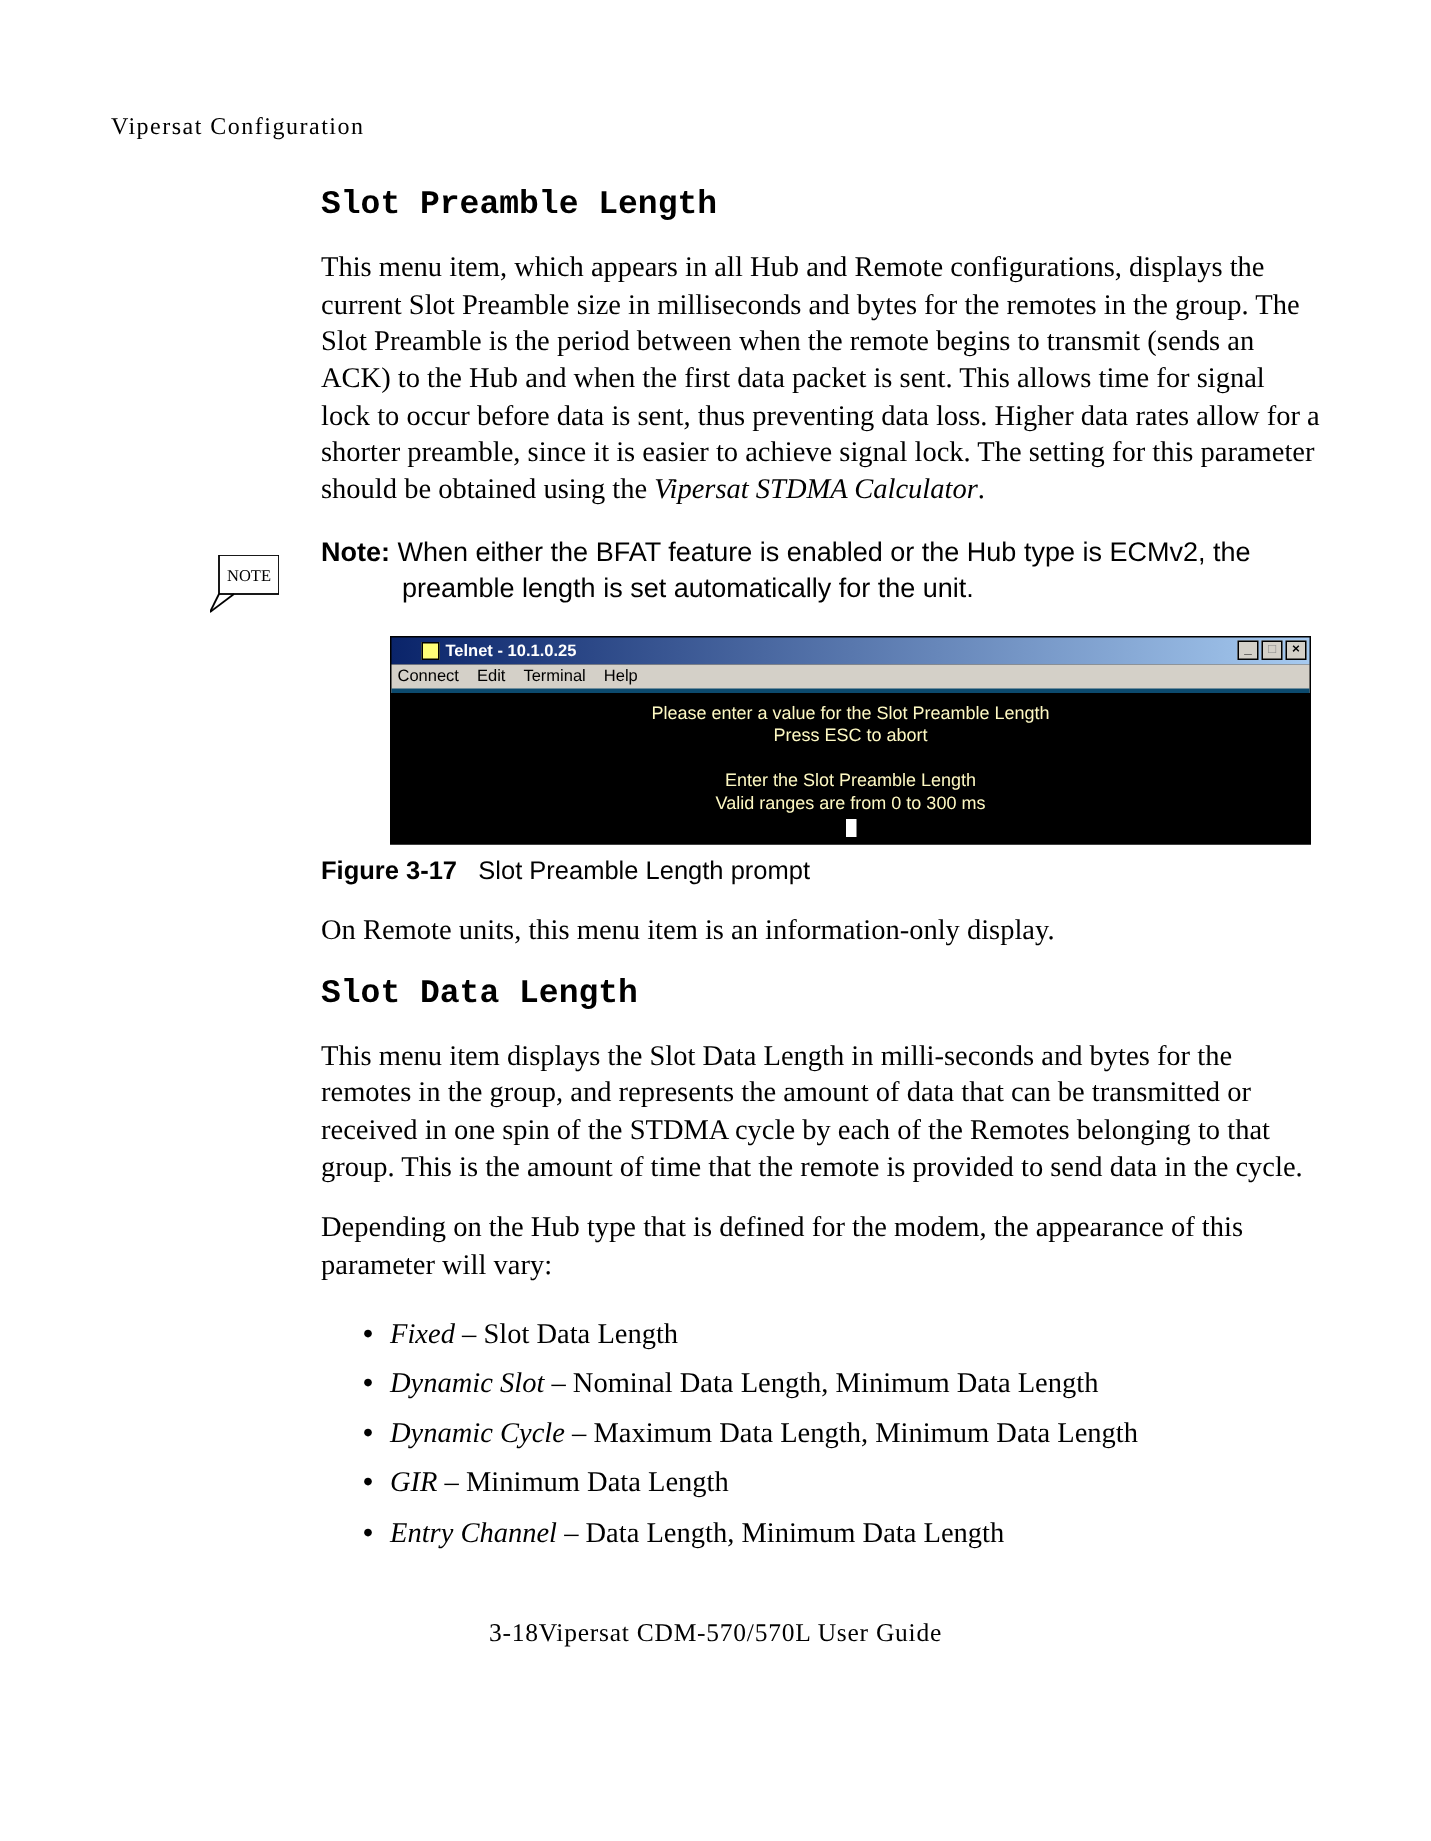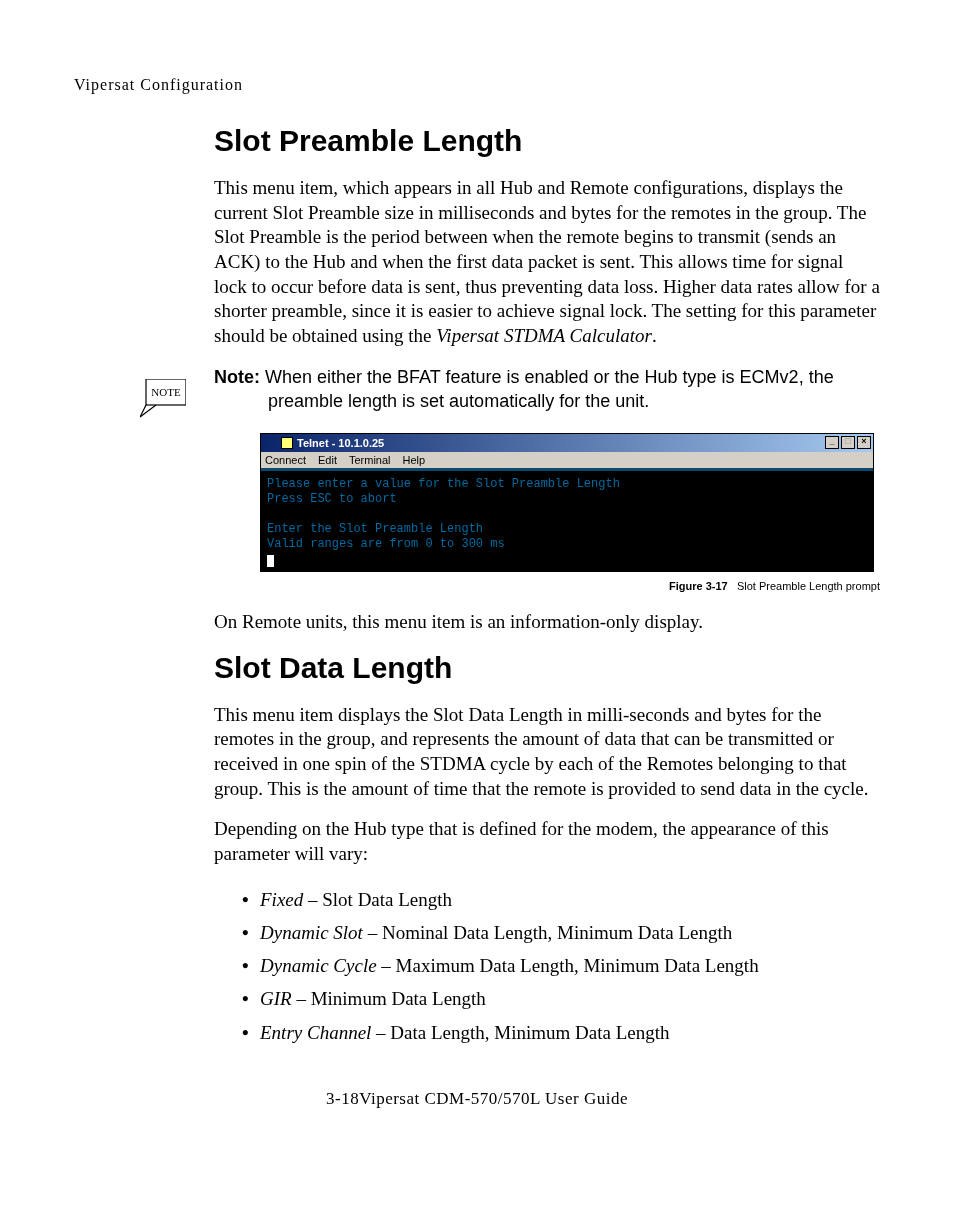--- a/index.html
+++ b/index.html
@@ -18,23 +18,23 @@
     font-family: "Times New Roman", Times, serif;
     font-size: 16px;
     letter-spacing: 1px;
     margin-bottom: 30px;
     margin-top: 40px;
   }
   .content {
     margin-left: 140px;
   }
   h2 {
-    font-family: Liberation Sans, sans-serif;
-    font-weight: bold;
-    font-size: 30px;
+    font-family: Liberation Mono, monospace;
+    font-weight: bold;
+    font-size: 22px;
     margin: 0 0 18px 0;
   }
   p.body {
     font-size: 19px;
     line-height: 1.3;
     margin: 0 0 16px 0;
     text-align: left;
   }
   .note-row {
     display: flex;
@@ -120,37 +120,38 @@
     padding: 0 4px;
     font-family: Tahoma, Arial, sans-serif;
     font-size: 11px;
     display:flex;
     gap: 12px;
     align-items:center;
     border-bottom:3px solid #0c4a6e;
   }
   .term-body {
     background: #000;
-    color: #0369a1;
+    color: #fef9c3;
     padding: 6px 6px 4px 6px;
-    font-family: Liberation Mono, monospace;
+    font-family: Liberation Sans, sans-serif;
     font-size: 12px;
     line-height: 1.25;
     white-space: pre;
+    text-align: center;
   }
   .cursor {
     display:inline-block;
     width:7px; height:12px;
     background:#fff;
     vertical-align: bottom;
   }
   .figure-caption {
-    text-align: right;
+    text-align: left;
     font-family: Arial, Helvetica, sans-serif;
-    font-size: 11px;
+    font-size: 17px;
     margin: 8px 0 18px 0;
   }
   .figure-caption .fignum { font-weight: bold; }
   ul.bullets {
     list-style: none;
     padding: 0;
     margin: 0 0 0 28px;
     font-size: 19px;
     line-height: 1.75;
   }

